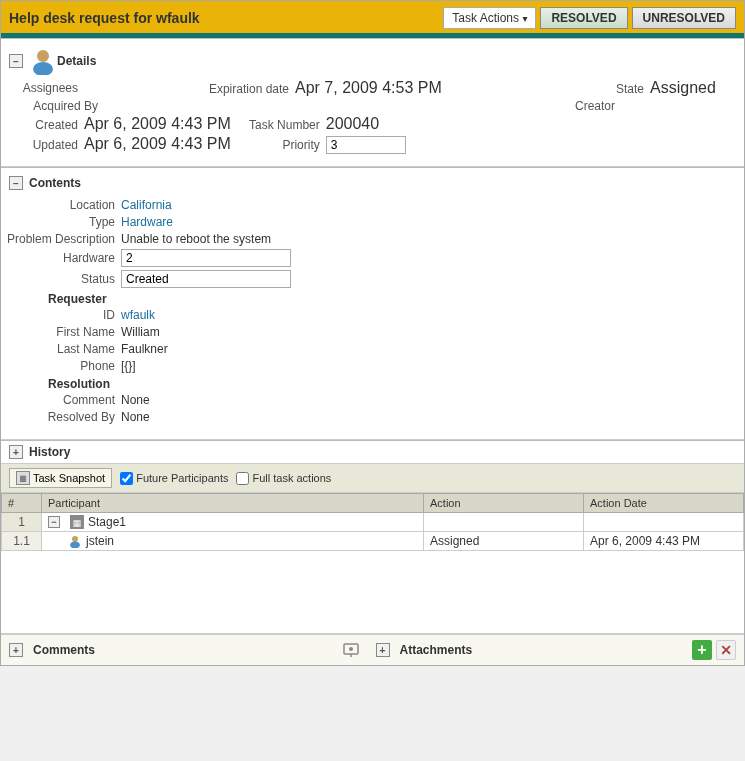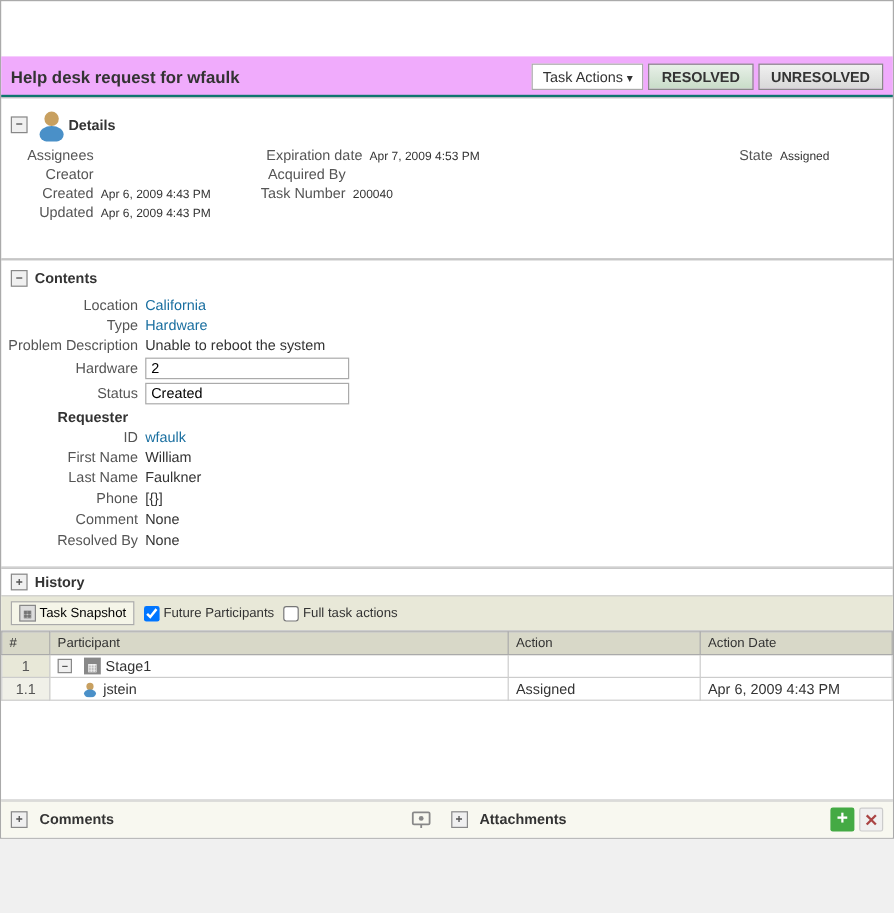--- a/index.html
+++ b/index.html
@@ -15,23 +15,22 @@
       width: 745px;
       background: #fff;
       border: 1px solid #aaa;
     }
     
     .page-header {
       display: flex;
       align-items: center;
       justify-content: space-between;
       padding: 6px 8px 4px 8px;
-      background: #f0abfc;
-      border-bottom: 2px solid #0f766e;
-      margin-top: 46px;
+      background: #eab308;
+      border-bottom: 5px solid #0f766e;
     }
     .page-title {
       font-size: 14px;
       font-weight: bold;
       color: #333;
     }
     .header-actions {
       display: flex;
       align-items: center;
       gap: 4px;
@@ -268,21 +267,21 @@
     .avatar-svg {
       width: 28px;
       height: 28px;
     }
     .lbl {
       color: #555;
       text-align: right;
       font-size: 12px;
     }
     .val {
-      font-size: 10px;
+      font-size: 16px;
       color: #333;
     }
     .divider-line {
       border: none;
       border-top: 1px solid #bbb;
       margin: 0;
     }
     .history-content-area {
       min-height: 140px;
       background: #fff;
@@ -324,58 +323,62 @@
 
       <svg class="avatar-svg" viewBox="0 0 28 28" xmlns="http://www.w3.org/2000/svg">
         <circle cx="14" cy="9" r="6" fill="#c8a060"></circle>
         <ellipse cx="14" cy="22" rx="10" ry="7" fill="#4a90c8"></ellipse>
       </svg>
       <span>Details</span>
     </div>
 
     <div style="padding: 0 8px 8px 8px;">
 
-      <div style="display:flex; align-items:center; gap:14px; margin-bottom:2px;">
+      <div style="display:flex; align-items:center; gap:1px; margin-bottom:2px;">
         <div style="display:flex; align-items:baseline; min-width:190px;">
           <span class="lbl" style="min-width:75px; text-align:right; padding-right:6px;">Assignees</span>
         </div>
         <div style="display:flex; align-items:baseline; flex:1;">
           <span class="lbl" style="min-width:95px; text-align:right; padding-right:6px;">Expiration date</span>
           <span class="val">Apr 7, 2009 4:53 PM</span>
         </div>
         <div style="display:flex; align-items:baseline; min-width:120px;">
           <span class="lbl" style="padding-right:6px;">State</span>
           <span class="val">Assigned</span>
         </div>
       </div>
 
       <div style="display:flex; align-items:baseline; margin-bottom:2px;">
+        <div style="display:flex; align-items:baseline; flex:1;">
+          <span class="lbl" style="min-width:95px; text-align:right; padding-right:6px;">Acquired By</span>
+        </div>
         <div style="display:flex; align-items:baseline; min-width:190px;">
           <span class="lbl" style="min-width:75px; text-align:right; padding-right:6px;">Creator</span>
-        </div>
-        <div style="display:flex; align-items:baseline; flex:1;">
-          <span class="lbl" style="min-width:95px; text-align:right; padding-right:6px;">Acquired By</span>
         </div>
       </div>
 
       <div style="display:flex; align-items:baseline; margin-bottom:2px;">
         <div style="display:flex; align-items:baseline; min-width:190px;">
           <span class="lbl" style="min-width:75px; text-align:right; padding-right:6px;">Created</span>
           <span class="val">Apr 6, 2009 4:43 PM</span>
         </div>
         <div style="display:flex; align-items:baseline; flex:1;">
           <span class="lbl" style="min-width:95px; text-align:right; padding-right:6px;">Task Number</span>
           <span class="val">200040</span>
         </div>
       </div>
 
-      <div style="display:flex; align-items:baseline; margin-bottom:19px;">
+      <div style="display:flex; align-items:baseline; margin-bottom:0;">
         <div style="display:flex; align-items:baseline; min-width:190px;">
           <span class="lbl" style="min-width:75px; text-align:right; padding-right:6px;">Updated</span>
           <span class="val">Apr 6, 2009 4:43 PM</span>
+        </div>
+        <div style="display:flex; align-items:baseline; flex:1;">
+          <span class="lbl" style="min-width:95px; text-align:right; padding-right:6px;">Priority</span>
+          <input class="field-input" type="text" style="width: 50px;" value="3">
         </div>
       </div>
     </div>
   </div>
 
   <hr class="divider-line">
 
   <div class="section">
     <div class="section-header">
       <span class="toggle-icon">−</span>
@@ -428,20 +431,21 @@
         </div>
 
 
         <div class="contents-row">
           <span class="contents-label">Phone</span>
           <span class="contents-value-plain">[{}]</span>
         </div>
       </div>
 
       <div style="margin-top:4px;">
+        <div class="subsection-title">Resolution</div>
 
         <div class="contents-row">
           <span class="contents-label">Comment</span>
           <span class="contents-value-plain">None</span>
         </div>
 
         <div class="contents-row">
           <span class="contents-label">Resolved By</span>
           <span class="contents-value-plain">None</span>
         </div>

